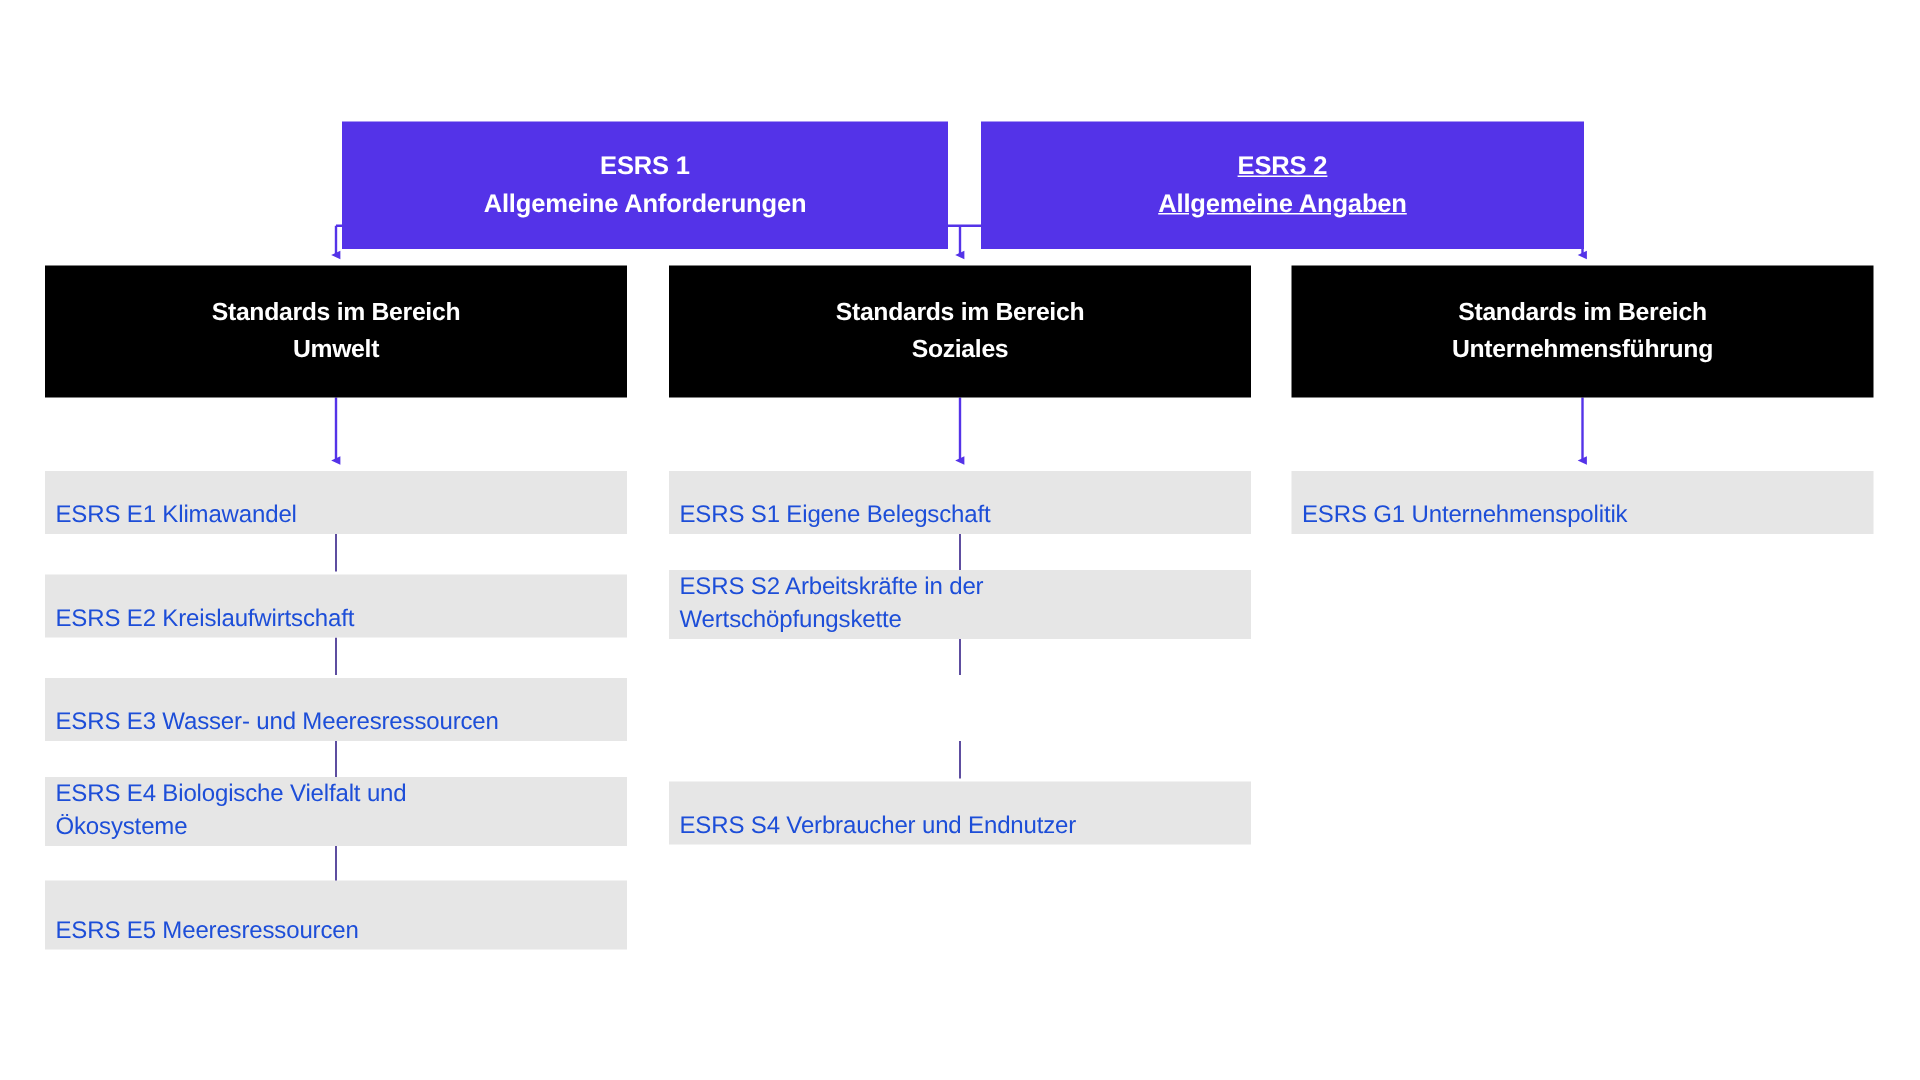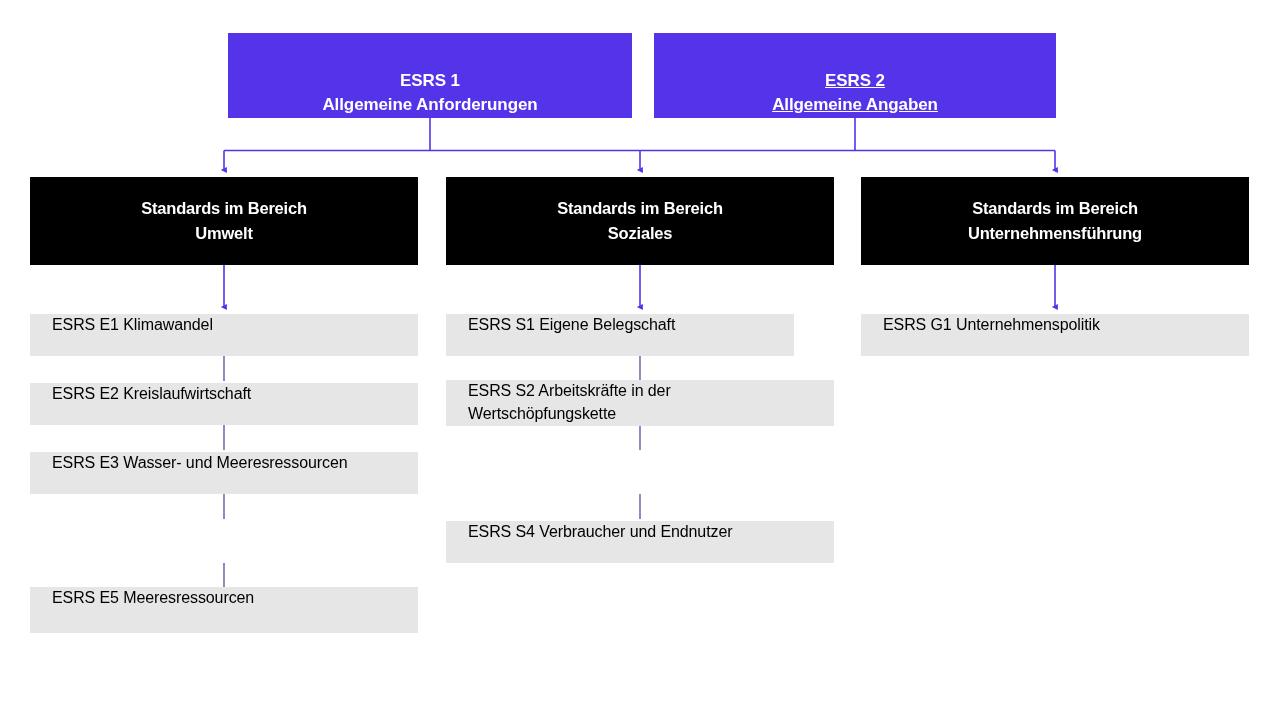--- a/index.html
+++ b/index.html
@@ -31,26 +31,27 @@
   }
 
   
   .top-box {
     position: absolute;
     background: #5433e8;
     color: #ffffff;
     display: flex;
     flex-direction: column;
     align-items: center;
-    justify-content: flex-end;
+    justify-content: center;
     text-align: center;
     font-weight: bold;
     font-size: 17px;
     line-height: 1.45;
     letter-spacing: -0.1px;
+    margin-top: 48px;
   }
   .top-box .l1 { display: block; }
   .top-box .l2 { display: block; }
 
   
   .cat-box {
     position: absolute;
     background: #000000;
     color: #ffffff;
     display: flex;
@@ -61,28 +62,28 @@
     font-weight: bold;
     font-size: 16.5px;
     line-height: 1.5;
     letter-spacing: -0.2px;
   }
 
   
   .std-box {
     position: absolute;
     background: #e6e6e6;
-    color: #000000;
+    color: #1d4ed8;
     display: flex;
     flex-direction: column;
-    justify-content: flex-start;
+    justify-content: flex-end;
     font-size: 16px;
     line-height: 1.42;
     letter-spacing: -0.1px;
-    padding-left: 22px;
+    padding-left: 7px;
     box-sizing: border-box;
   }
   .std-box .line { display: block; white-space: pre; }
 </style>
 </head>
 <body>
 
 <div id="canvas">
 
   <svg id="connectors" viewBox="0 0 1280 720" width="1280" height="720">
@@ -147,25 +148,29 @@
 
   <div class="std-box" style="left:30px; top:314px; width:388px; height:42px;">
     <span class="line">ESRS E1 Klimawandel</span>
   </div>
   <div class="std-box" style="left:30px; top:383px; width:388px; height:42px;">
     <span class="line">ESRS E2 Kreislaufwirtschaft</span>
   </div>
   <div class="std-box" style="left:30px; top:452px; width:388px; height:42px;">
     <span class="line">ESRS E3 Wasser- und Meeresressourcen</span>
   </div>
+  <div class="std-box" style="left:30px; top:518px; width:388px; height:46px;">
+    <span class="line">ESRS E4 Biologische Vielfalt und</span>
+    <span class="line">Ökosysteme</span>
+  </div>
   <div class="std-box" style="left:30px; top:587px; width:388px; height:46px;">
     <span class="line">ESRS E5 Meeresressourcen</span>
   </div>
 
-  <div class="std-box" style="left:446px; top:314px; width:348px; height:42px;">
+  <div class="std-box" style="left:446px; top:314px; width:388px; height:42px;">
     <span class="line">ESRS S1 Eigene Belegschaft</span>
   </div>
   <div class="std-box" style="left:446px; top:380px; width:388px; height:46px;">
     <span class="line">ESRS S2 Arbeitskräfte in der</span>
     <span class="line">Wertschöpfungskette</span>
   </div>
   <div class="std-box" style="left:446px; top:521px; width:388px; height:42px;">
     <span class="line">ESRS S4 Verbraucher und Endnutzer</span>
   </div>
 

